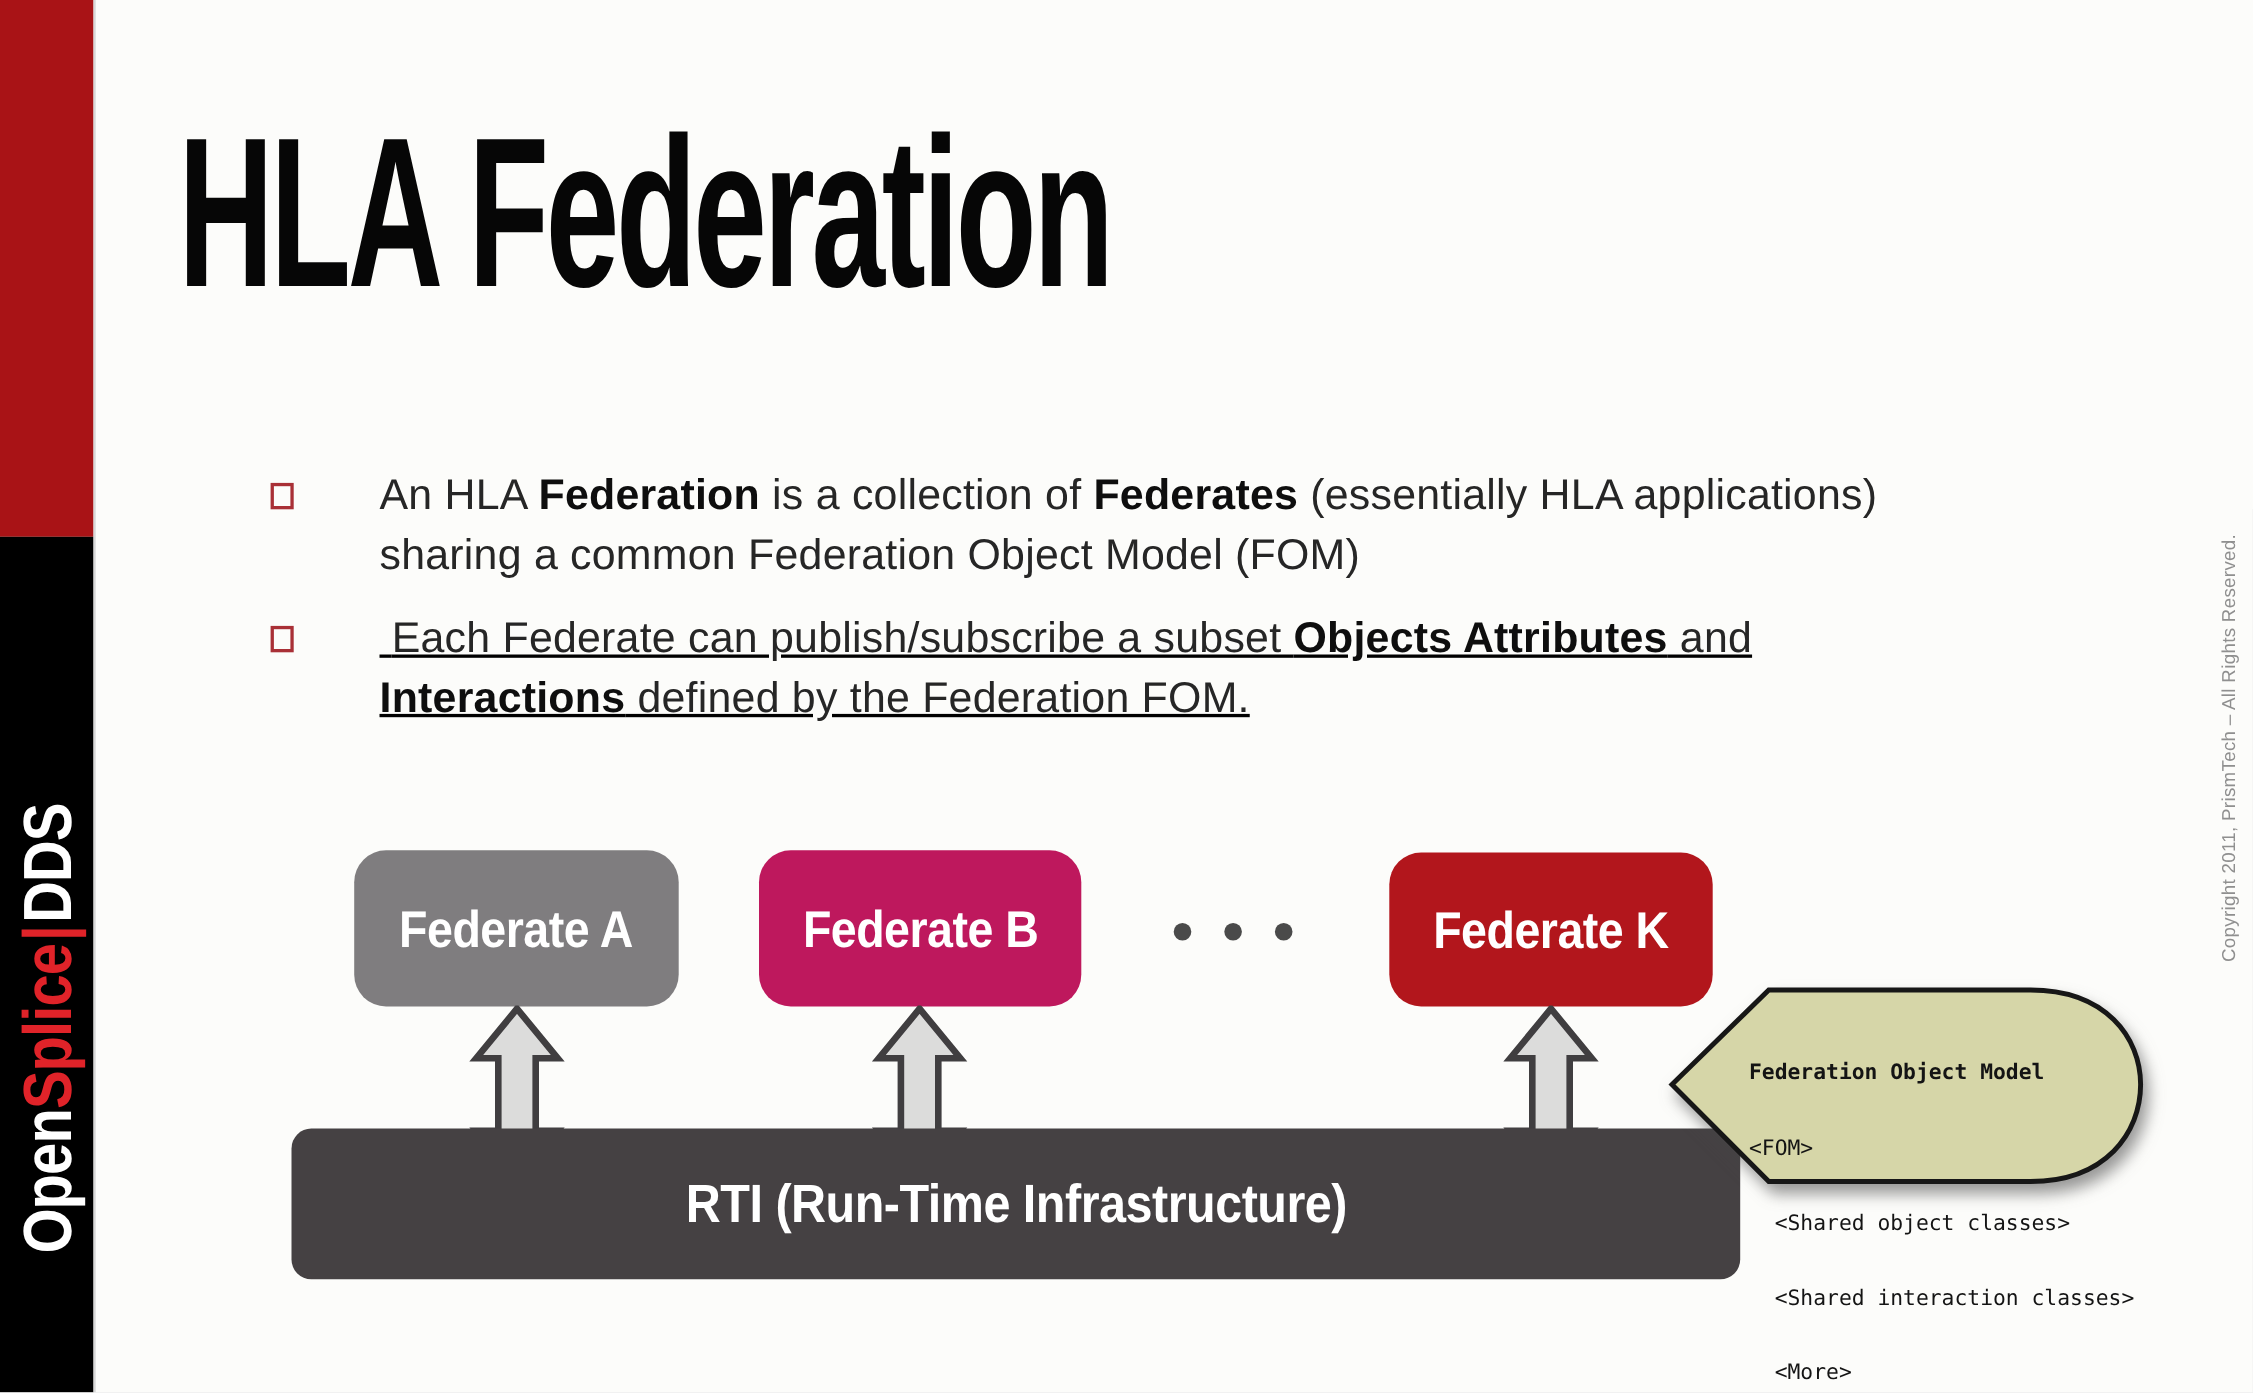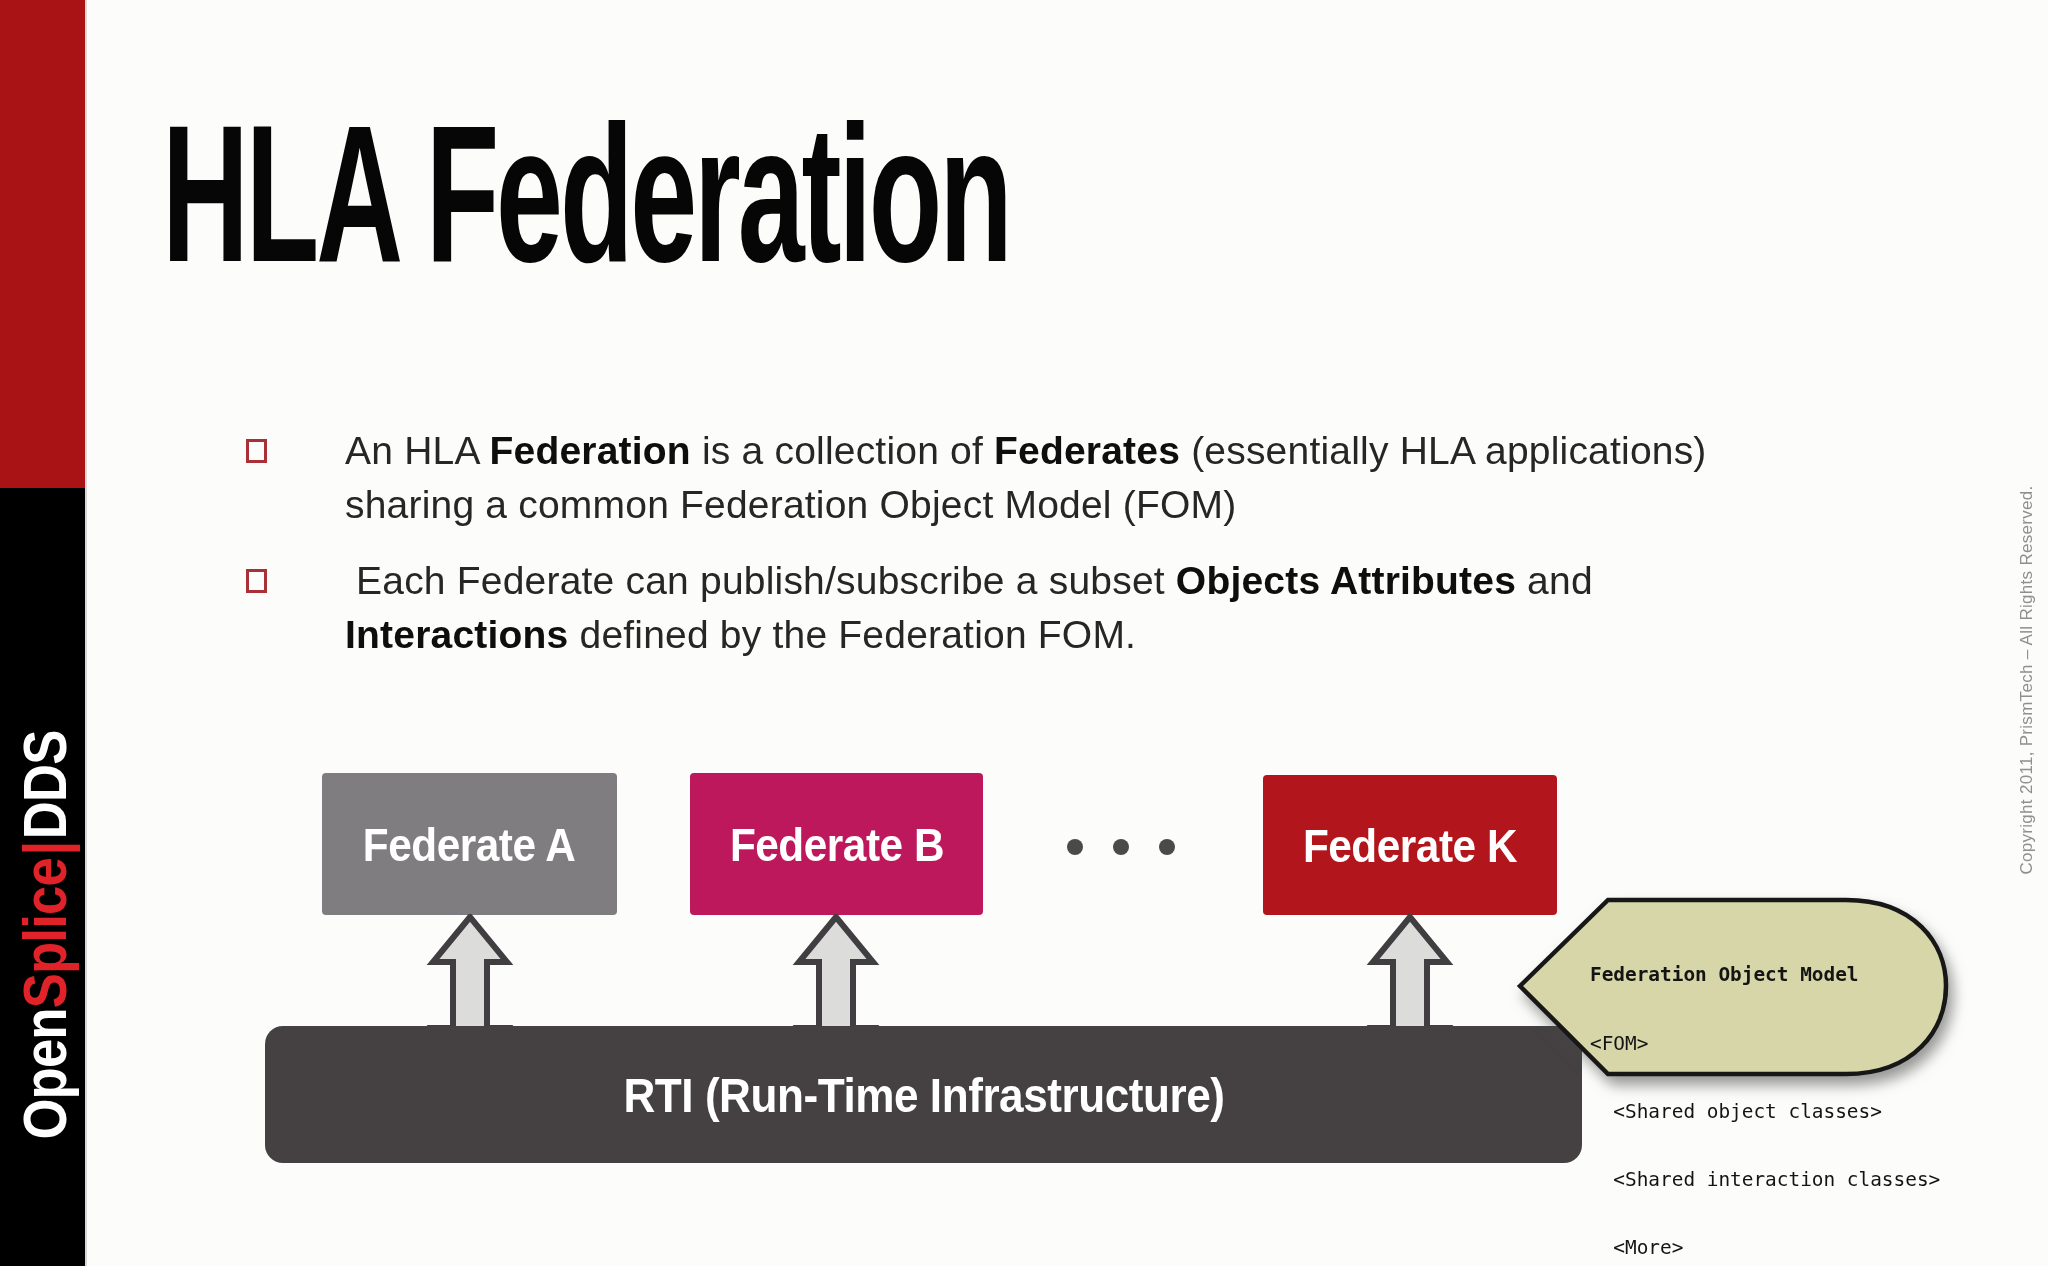--- a/index.html
+++ b/index.html
@@ -36,25 +36,25 @@
     flex:none; width:15px; height:18px; margin-top:15px;
     border:3px solid #a93036; background:transparent;
   }
   .bullet-text {
     margin-left:38px; width:1640px;
     font-size:39px; line-height:54px; color:#262626;
     white-space:pre-wrap; letter-spacing:0.2px;
   }
   .bullet-text b { color:#0e0e0e; }
   #bullet1 { top:424px; }
-  #bullet2 { top:554px; }
+  #bullet2 { top:554px;text-decoration:underline; }
 
   
   .fed-box {
-    position:absolute; top:773px; height:142px; border-radius:4px;
+    position:absolute; top:773px; height:142px; border-radius:29px;
     display:flex; align-items:center; justify-content:center;
   }
   #fedA { left:322px; width:295px; }
   #fedB { left:690px; width:293px; }
   #fedK { left:1263px; top:775px; width:294px; height:140px; }
   .fed-label {
     color:#fff; font-size:47px; font-weight:bold; white-space:nowrap;
     transform:scaleX(0.9); letter-spacing:-0.5px;
   }
 

